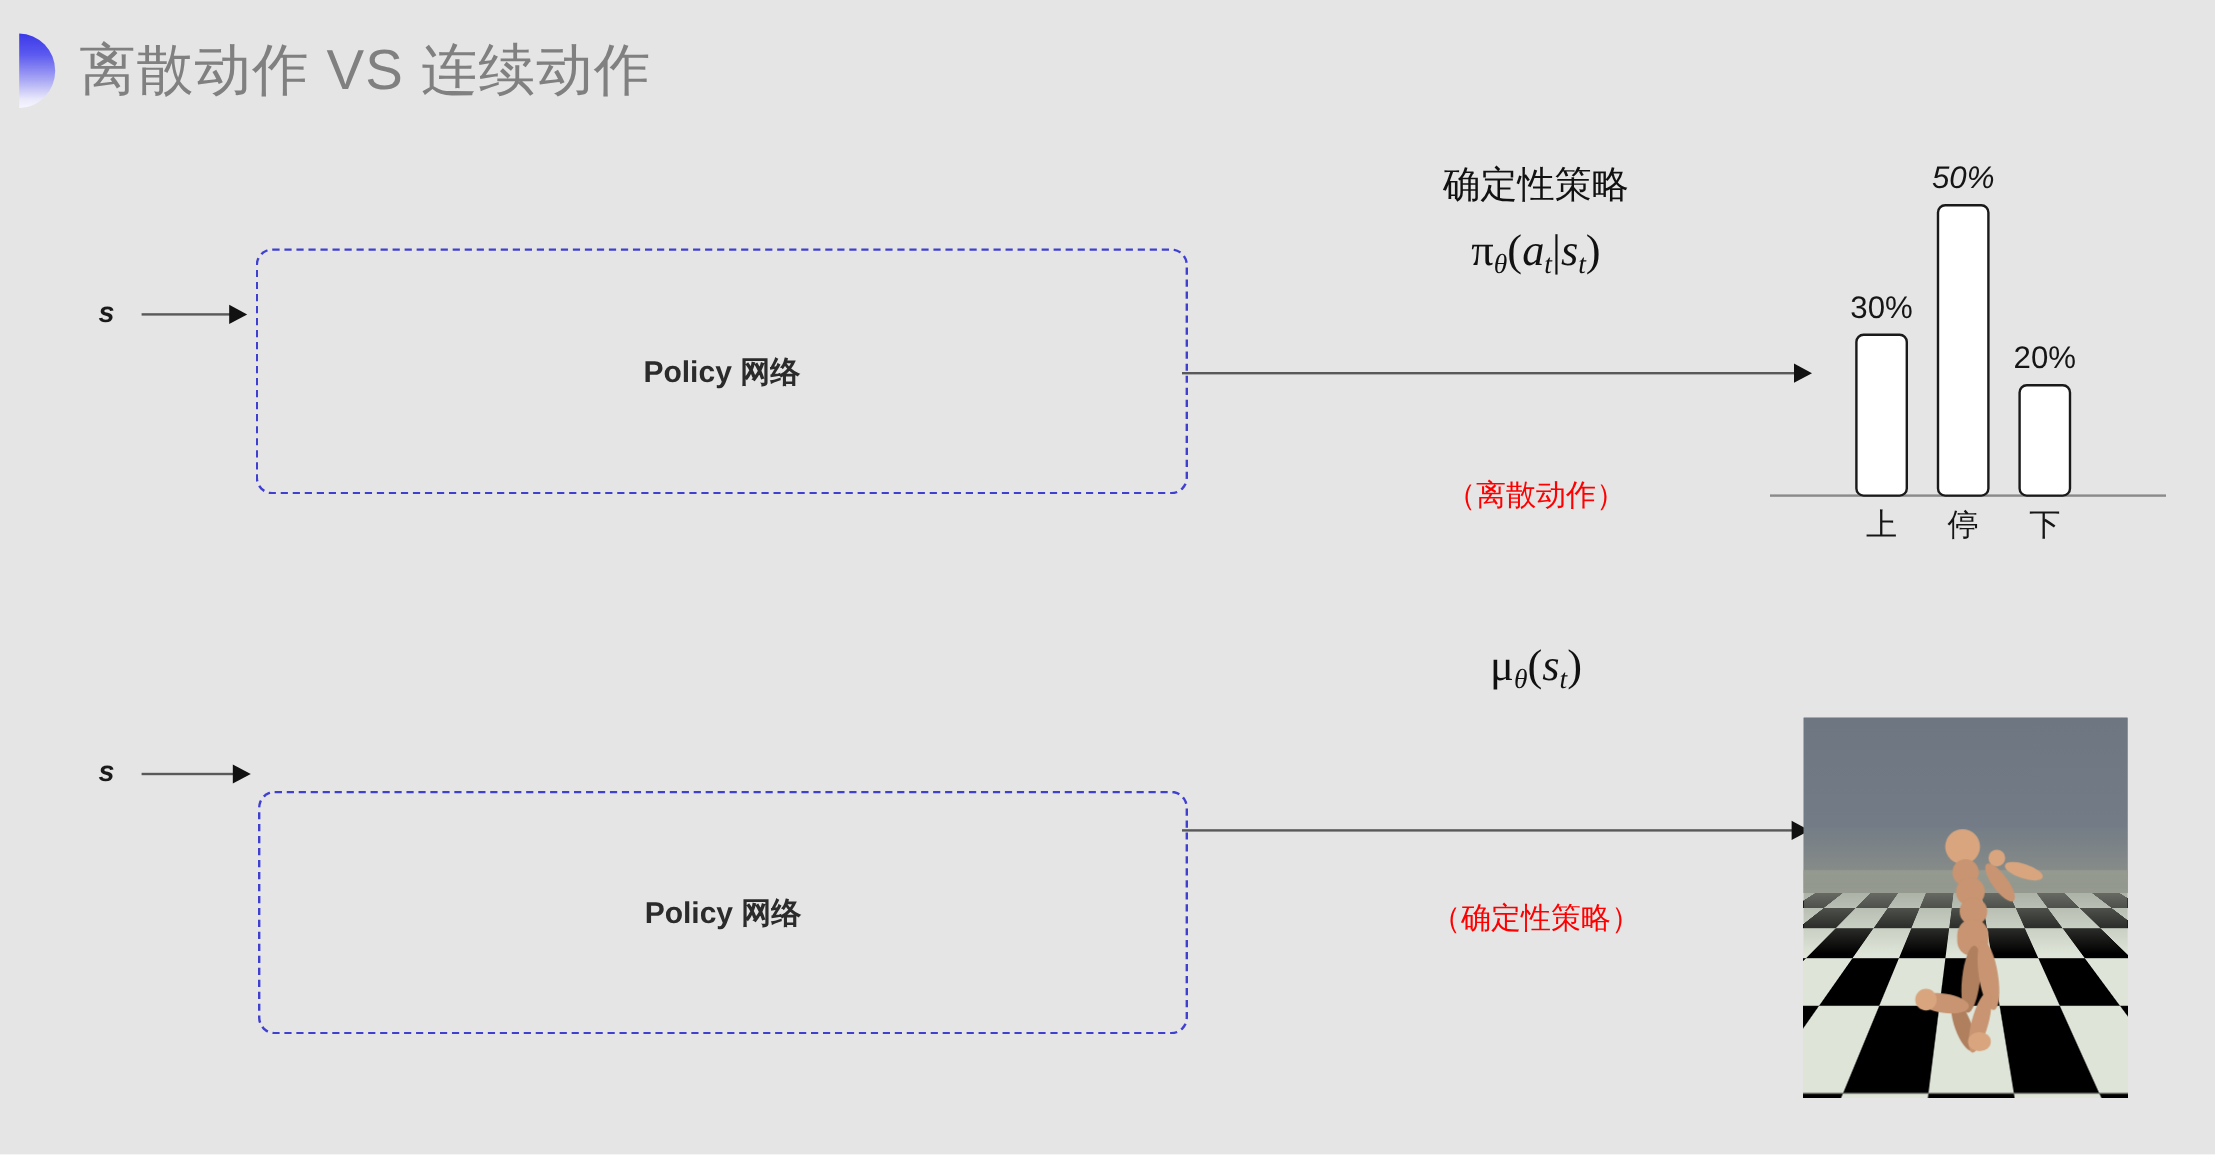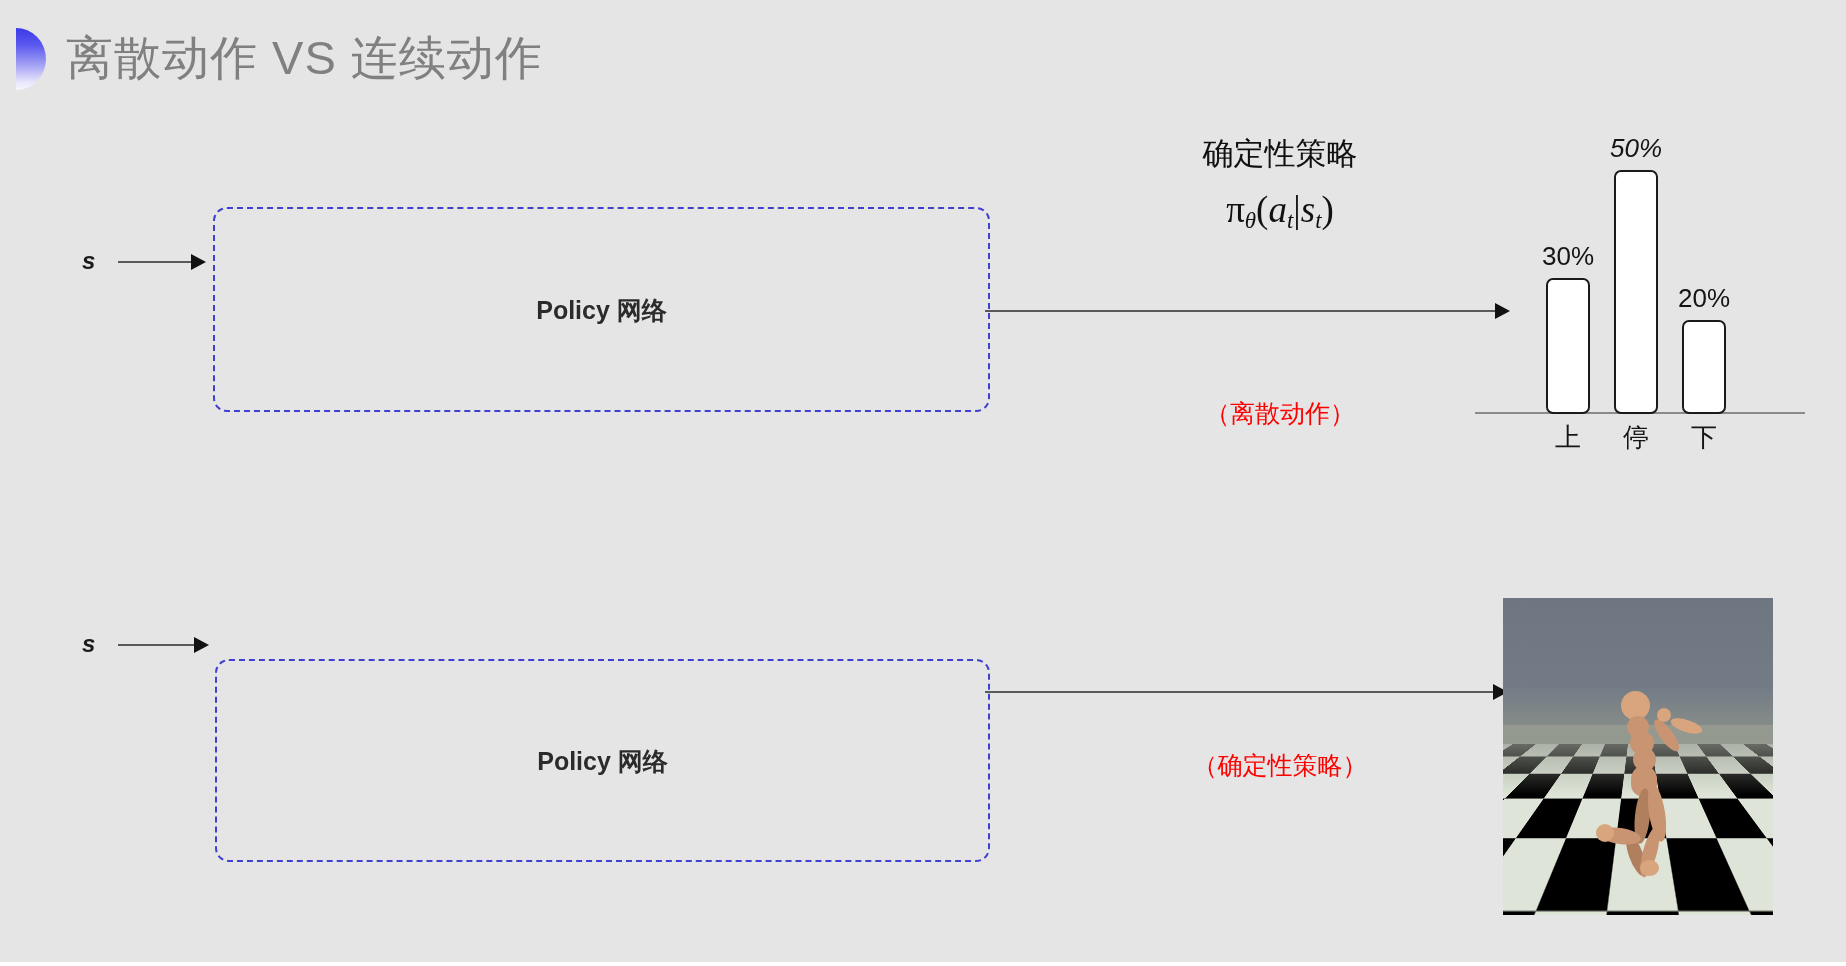--- a/index.html
+++ b/index.html
@@ -257,20 +257,23 @@
     <div class="arrow-head" style="left:194px; top:637px;"></div>
 
     <div class="policy-box" style="left:215px; top:659px; width:775px; height:203px;">
       <div class="policy-box-label">Policy 网络</div>
     </div>
 
     <div class="arrow-line" style="left:985px; top:691px; width:510px;"></div>
     <div class="arrow-head" style="left:1493px; top:684px;"></div>
 
     <div class="formula-block" style="left:1130px; top:518px;">
+      <div class="formula-math">
+        <span class="upr">μ</span><sub>θ</sub><span class="upr">(</span>s<sub>t</sub><span class="upr">)</span>
+      </div>
     </div>
     <div class="formula-block" style="left:1130px; top:750px;">
       <div class="formula-note">（确定性策略）</div>
     </div>
 
     <div class="sim-image" style="left:1503px; top:598px; width:270px; height:317px;">
       <div class="sim-sky"></div>
       <div class="sim-floor"></div>
       <div class="sim-haze"></div>
 

